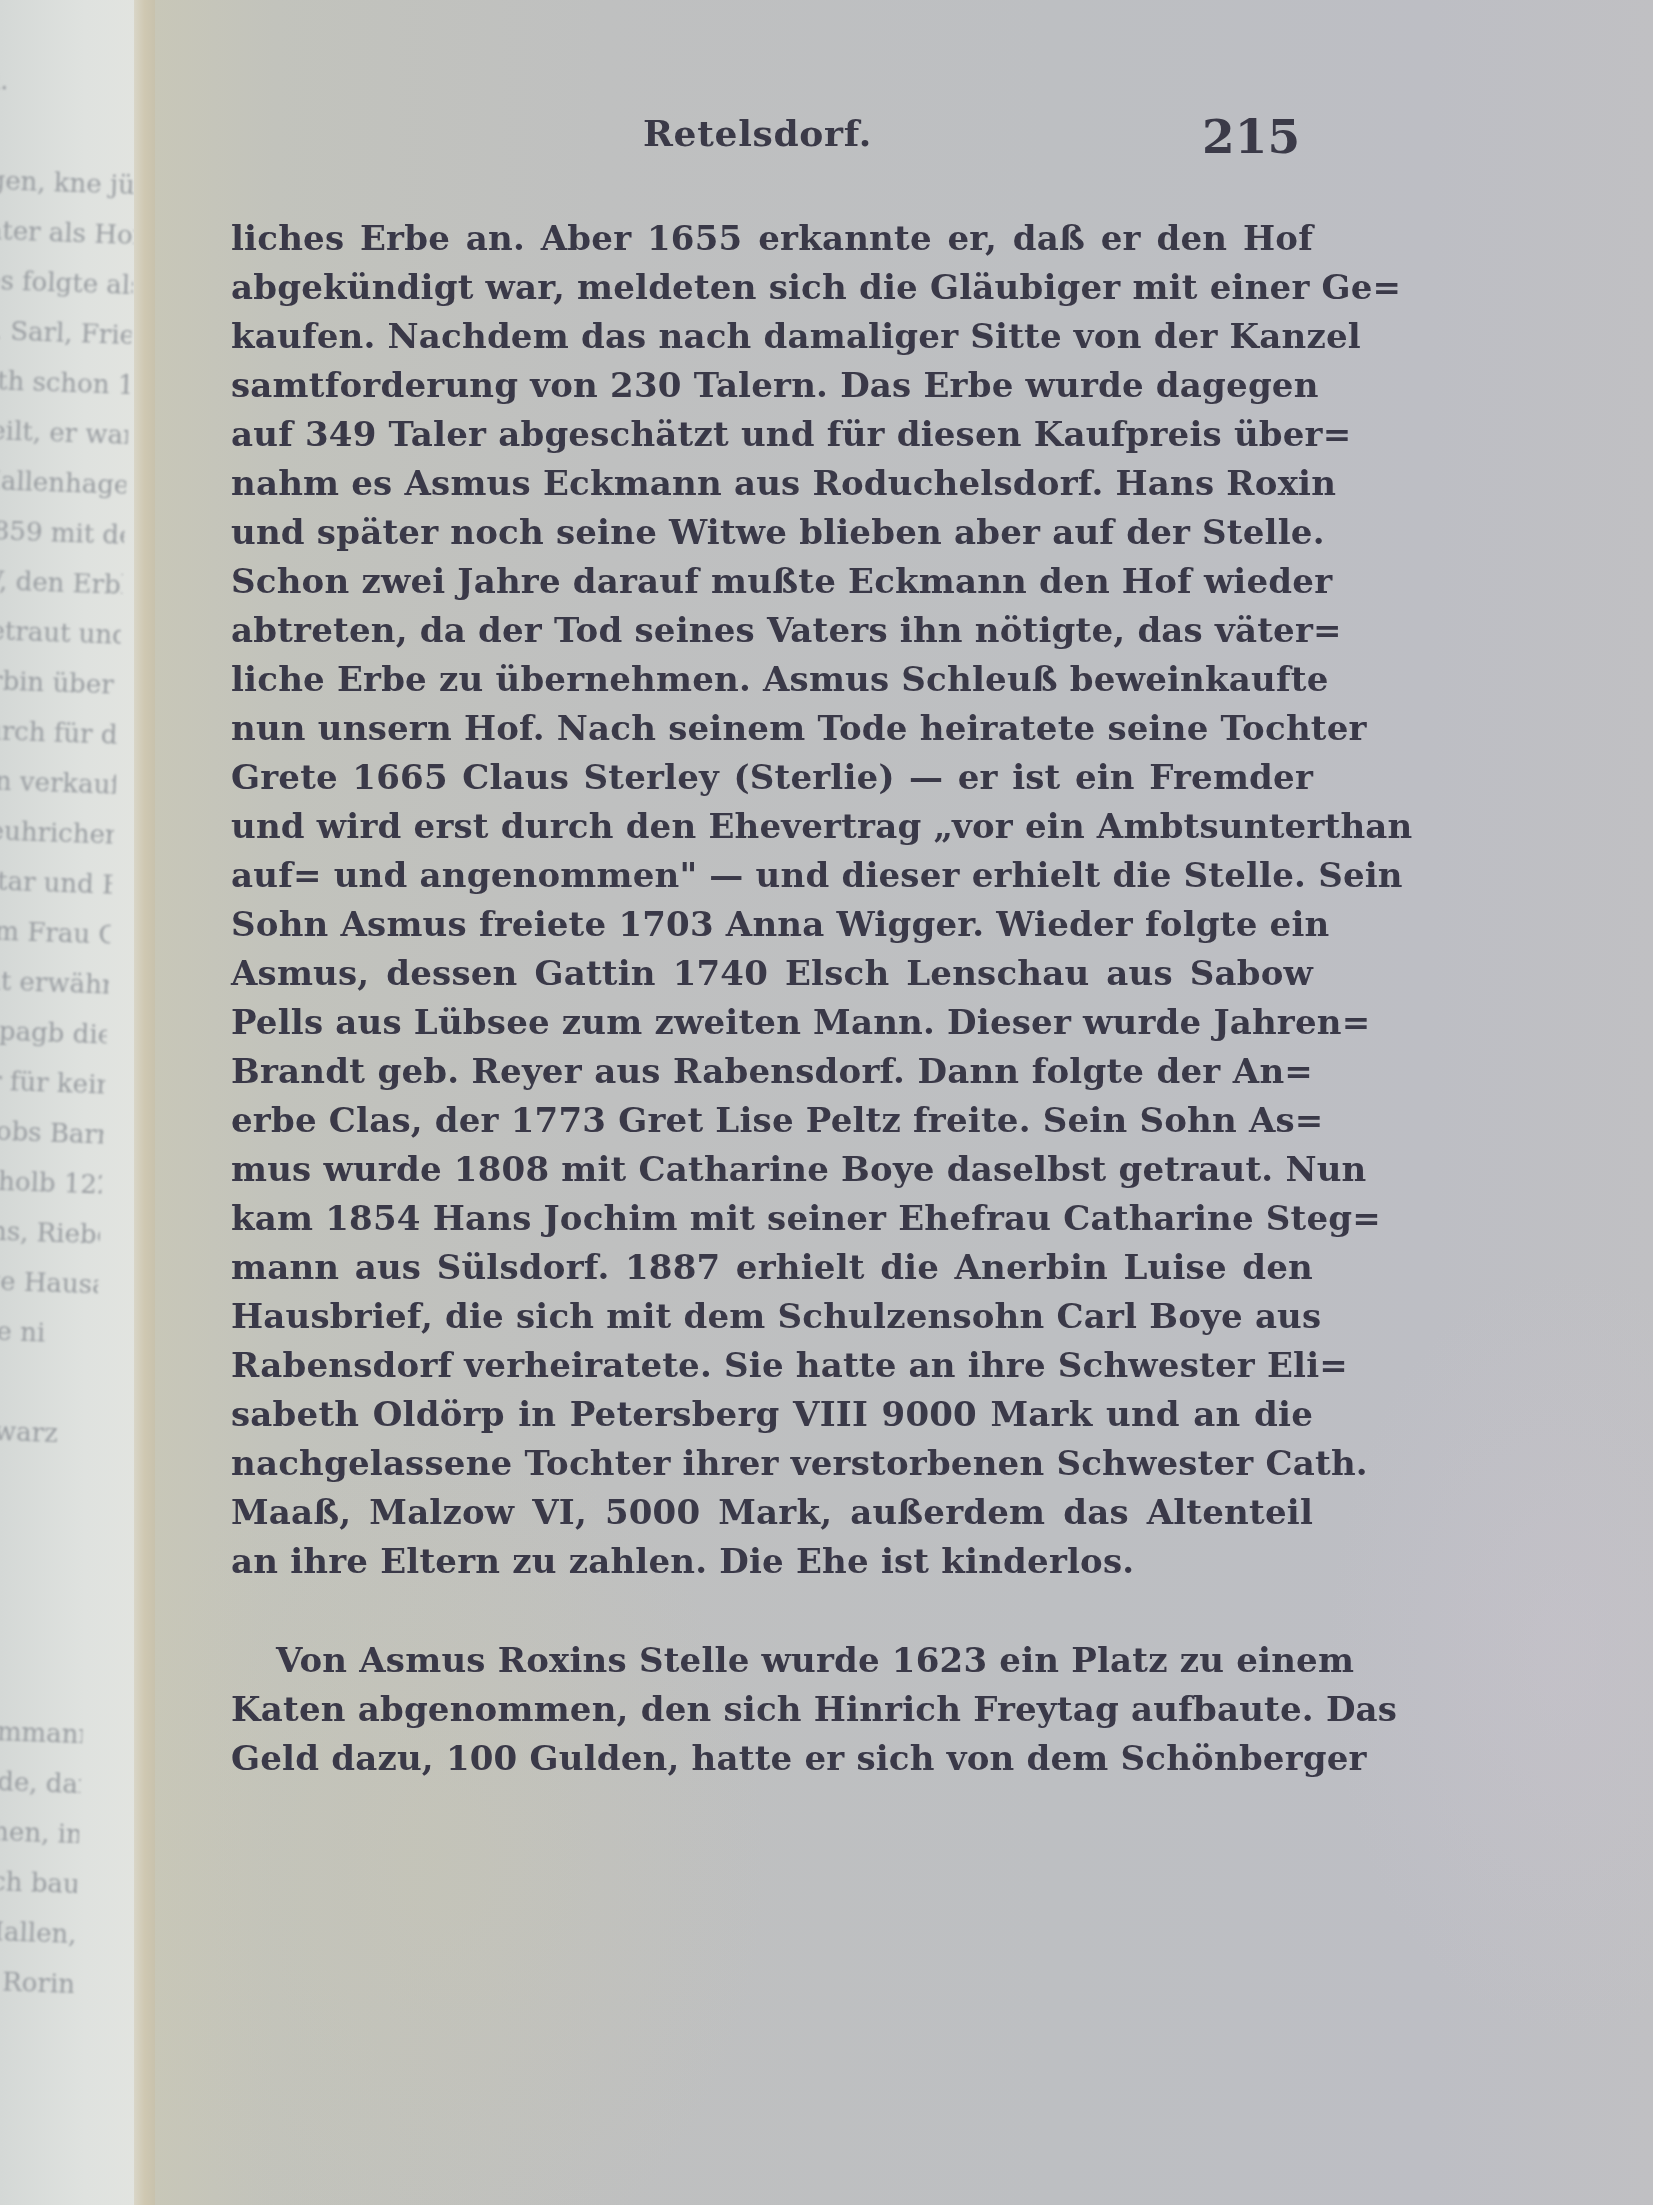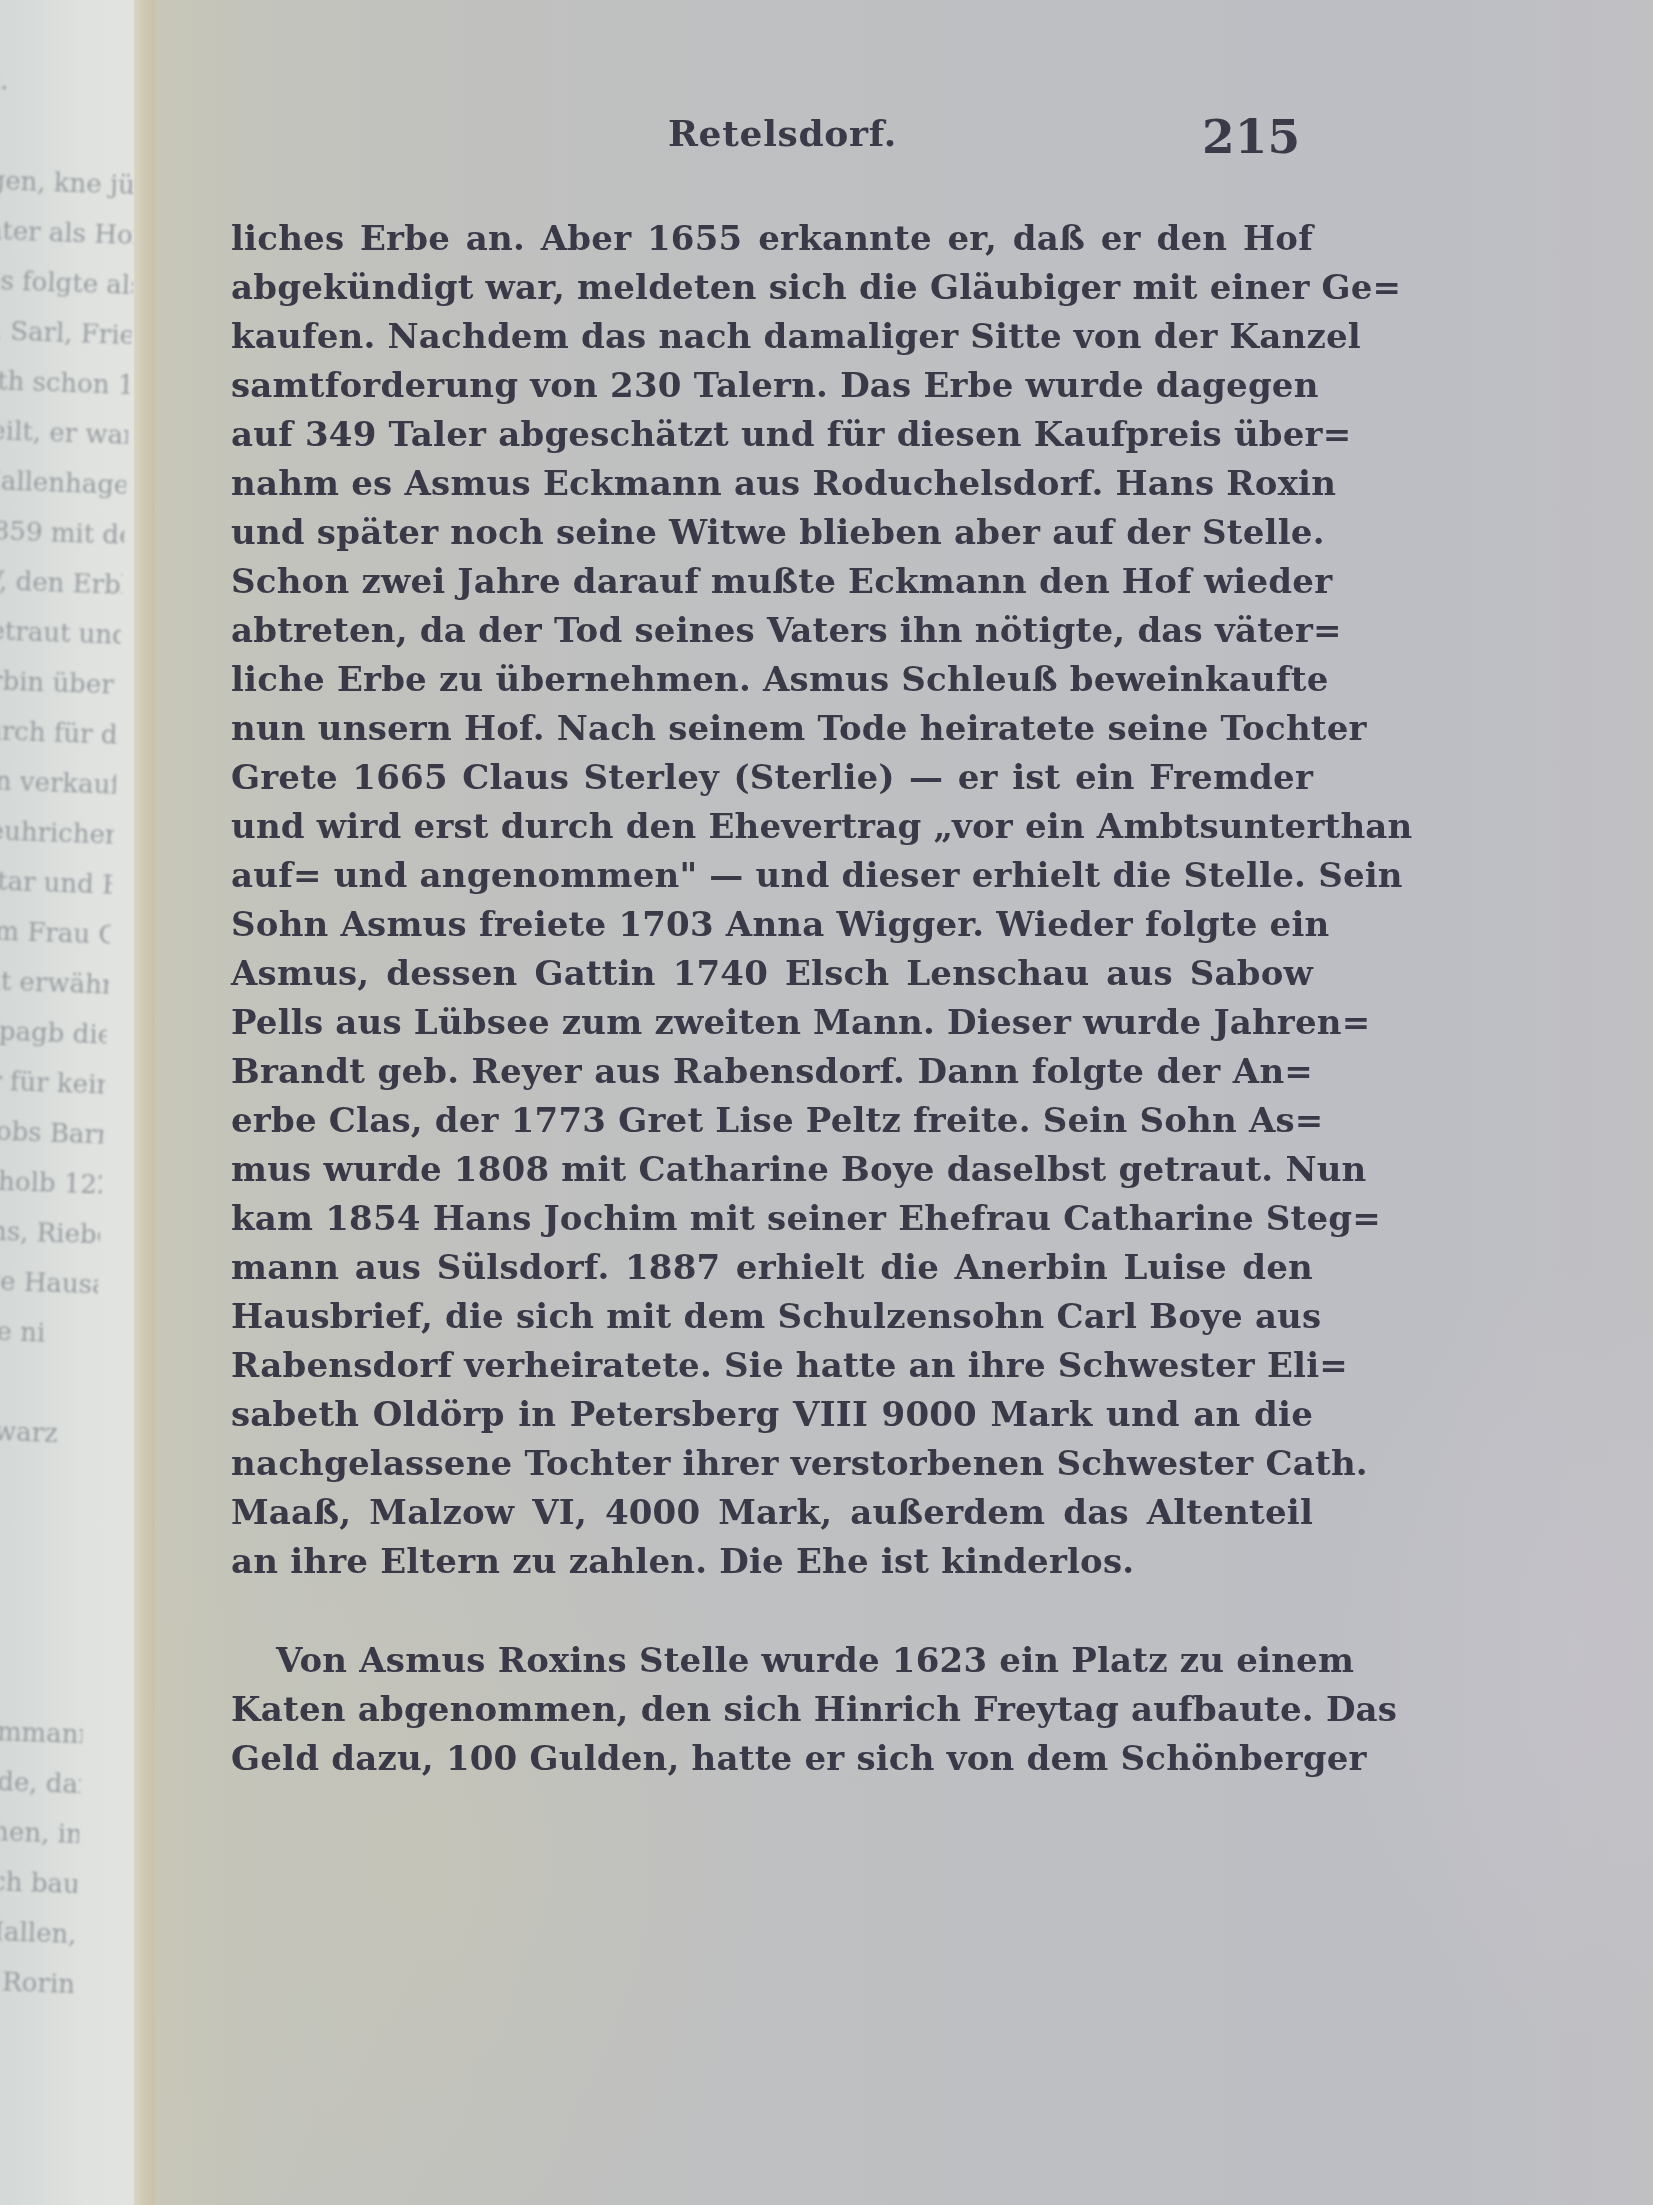--- a/index.html
+++ b/index.html
@@ -55,21 +55,21 @@
   }
   .running-head {
     position: absolute;
     top: 112px;
     left: 0; right: 0;
     height: 55px;
     color: #3b3a48;
   }
   .head-title {
     position: absolute;
-    left: 513px;
+    left: 488px;
     top: 0;
     font-size: 36px;
     letter-spacing: 0.7px;
     font-weight: bold;
   }
   .page-number {
     position: absolute;
     left: 1047px;
     top: -2.8px;
     font-size: 47px;
@@ -171,21 +171,21 @@
       <div class="line">Pells aus Lübsee zum zweiten Mann.  Dieser wurde Jahren=</div>
       <div class="line">Brandt geb. Reyer aus Rabensdorf.  Dann folgte der An=</div>
       <div class="line">erbe Clas, der 1773 Gret Lise Peltz freite.  Sein Sohn As=</div>
       <div class="line">mus wurde 1808 mit Catharine Boye daselbst getraut.  Nun</div>
       <div class="line">kam 1854 Hans Jochim mit seiner Ehefrau Catharine Steg=</div>
       <div class="line">mann aus Sülsdorf.  1887 erhielt die Anerbin Luise den</div>
       <div class="line">Hausbrief, die sich mit dem Schulzensohn Carl Boye aus</div>
       <div class="line">Rabensdorf verheiratete.  Sie hatte an ihre Schwester Eli=</div>
       <div class="line">sabeth Oldörp in Petersberg VIII 9000 Mark und an die</div>
       <div class="line">nachgelassene Tochter ihrer verstorbenen Schwester Cath.</div>
-      <div class="line">Maaß, Malzow VI, 4000 Mark, außerdem das Altenteil</div>
+      <div class="line">Maaß, Malzow VI, 5000 Mark, außerdem das Altenteil</div>
       <div class="line last">an ihre Eltern zu zahlen.  Die Ehe ist kinderlos.</div>
     </div>
 
     <div class="para-gap"></div>
 
     <div>
       <div class="line indent">Von Asmus Roxins Stelle wurde 1623 ein Platz zu einem</div>
       <div class="line">Katen abgenommen, den sich Hinrich Freytag aufbaute.  Das</div>
       <div class="line">Geld dazu, 100 Gulden, hatte er sich von dem Schönberger</div>
     </div>

